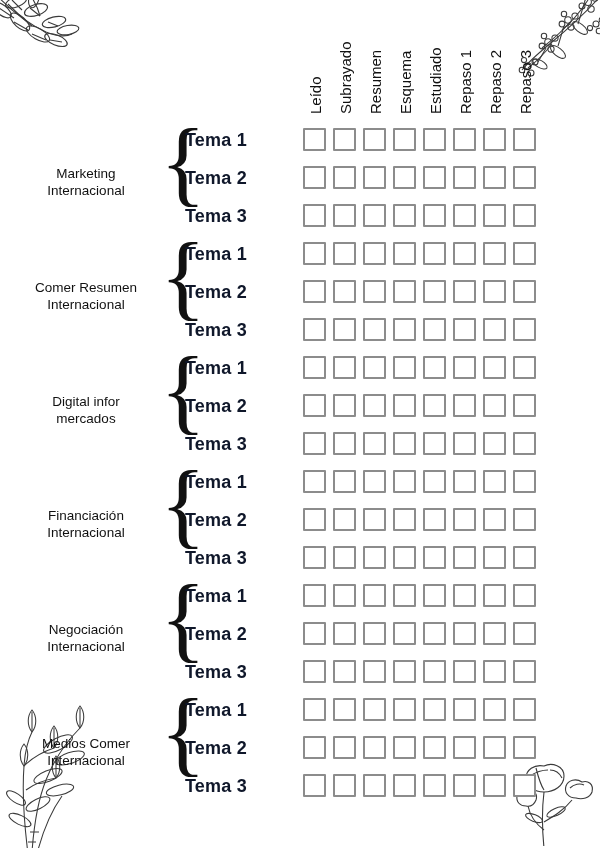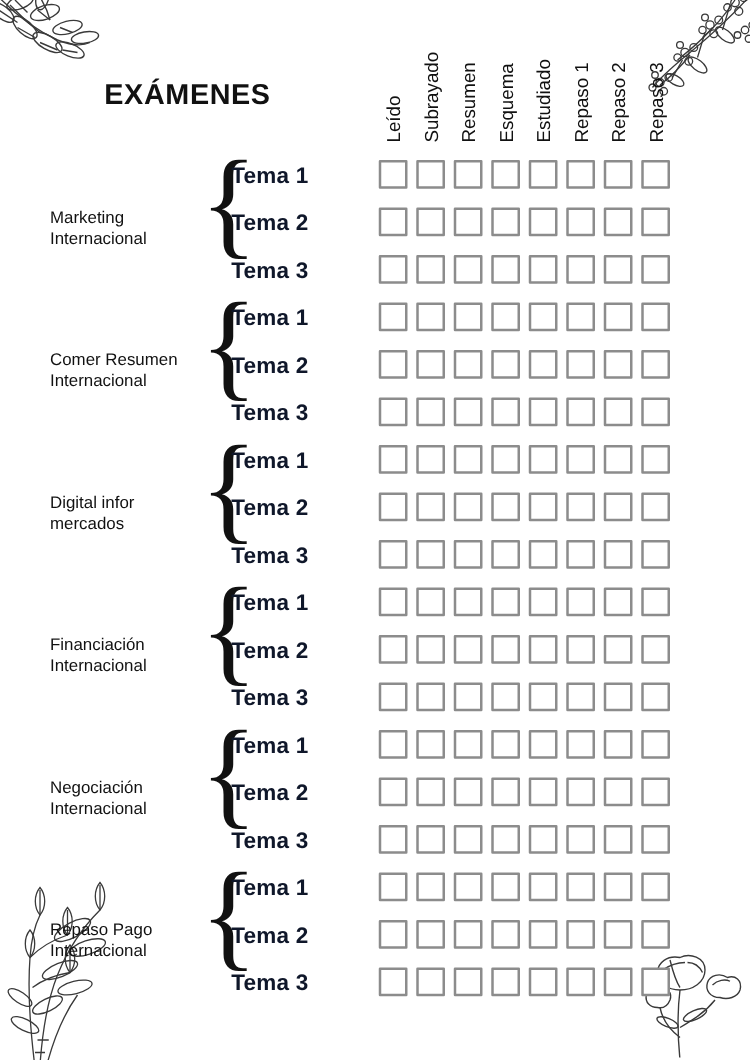--- a/index.html
+++ b/index.html
@@ -74,23 +74,23 @@
     width:23px;height:23px;
     border:2px solid #8c8c8c;
     background:#fff;
     box-sizing:border-box;
     border-radius:1px;
   }
 
   
   .subject{
     position:absolute;
-    left:40px;
+    left:28px;
     width:116px;
-    text-align:left;
+    text-align:center;
     font-size:13.5px;
     line-height:17px;
     color:#111;
   }
   .brace{
     position:absolute;
     left:160px;
     width:30px;
     font-size:96px;
     line-height:1;
@@ -222,21 +222,20 @@
       </g>
       <g>
         <path d="M20 70 C 14 70, 10 66, 11 60 C 12 54, 18 52, 23 55 C 28 54, 32 58, 30 64 C 28 69, 25 71, 20 70 Z"></path>
         <path d="M14 60 C 18 57, 23 57, 27 59"></path>
       </g>
       <ellipse cx="50" cy="76" rx="10" ry="3.6" transform="rotate(-24 50 76)"></ellipse>
       <ellipse cx="28" cy="82" rx="9" ry="3.4" transform="rotate(22 28 82)"></ellipse>
     </g>
   </svg>
 
-  <div class="title">EXÁMENES</div>
 
   <div class="headers">
       <div class="hdr" style="left: 20px;">Leído</div>
       <div class="hdr" style="left: 50px;">Subrayado</div>
       <div class="hdr" style="left: 80px;">Resumen</div>
       <div class="hdr" style="left: 110px;">Esquema</div>
       <div class="hdr" style="left: 140px;">Estudiado</div>
       <div class="hdr" style="left: 170px;">Repaso 1</div>
       <div class="hdr" style="left: 200px;">Repaso 2</div>
       <div class="hdr" style="left: 230px;">Repaso 3</div>
@@ -457,21 +456,21 @@
           <div class="box"></div>
           <div class="box"></div>
           <div class="box"></div>
           <div class="box"></div>
           <div class="box"></div>
           <div class="box"></div>
           <div class="box"></div>
         </div>
       </div>
       <div class="subject" style="top: 735px;">
-        <div>Repaso Pago</div>
+        <div>Medios Comer</div>
         <div>Internacional</div>
       </div>
       <div class="brace" style="top: 684px;">{</div>
       <div class="row" style="top: 698px;">
         <div class="tema">Tema 1</div>
         <div class="boxes">
           <div class="box"></div>
           <div class="box"></div>
           <div class="box"></div>
           <div class="box"></div>

